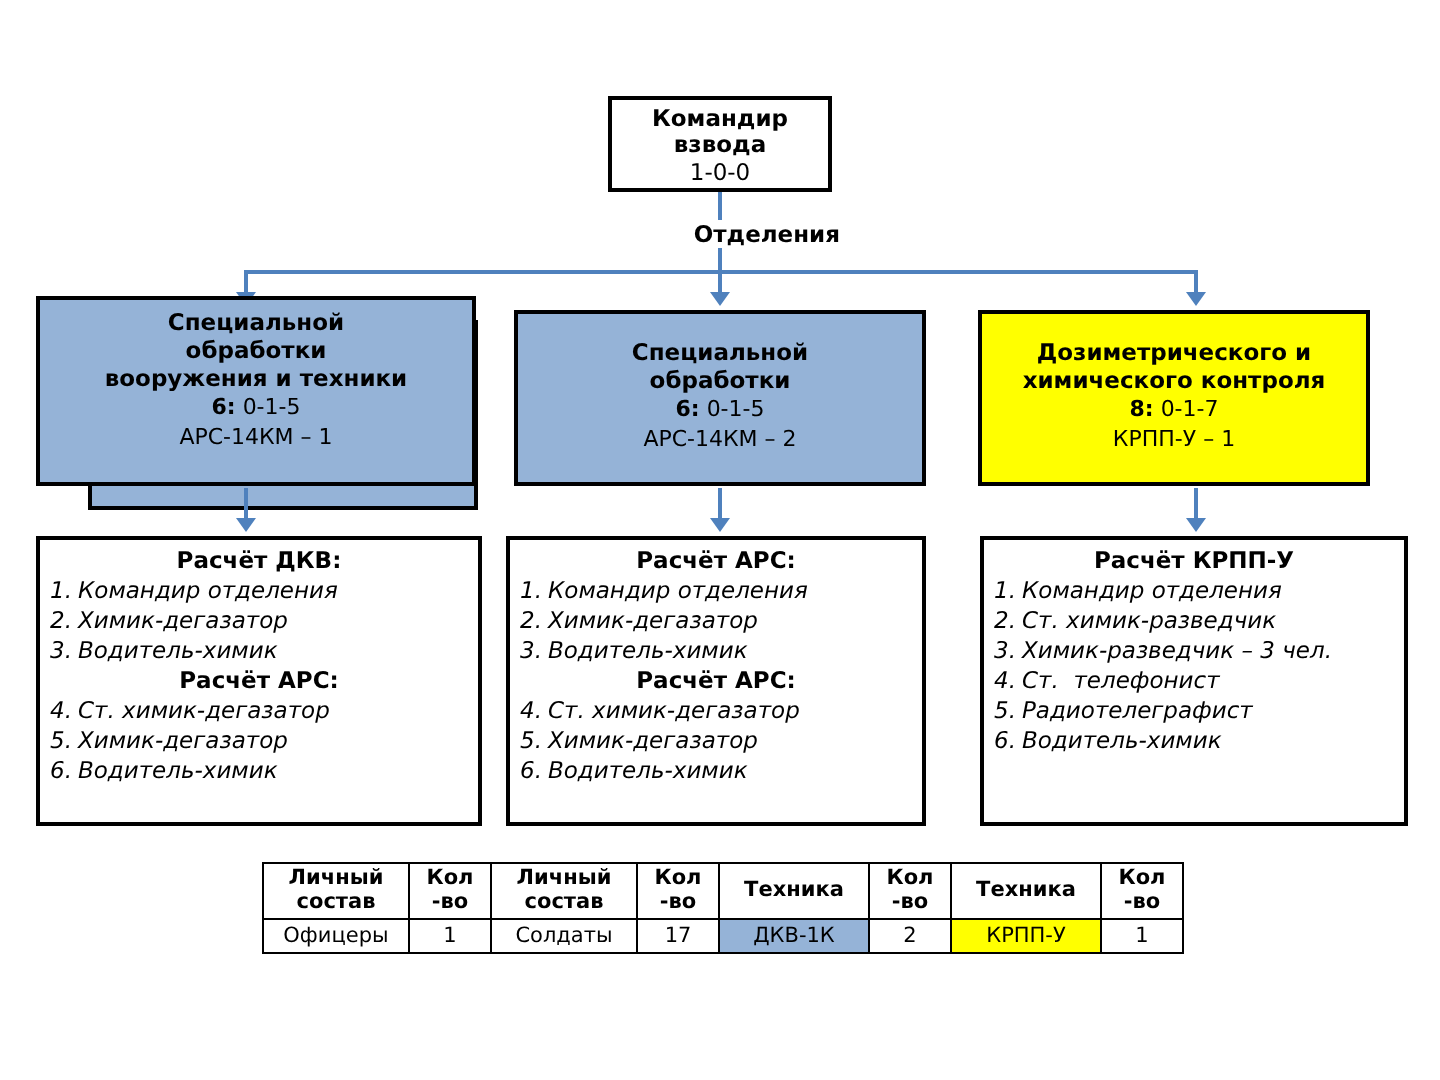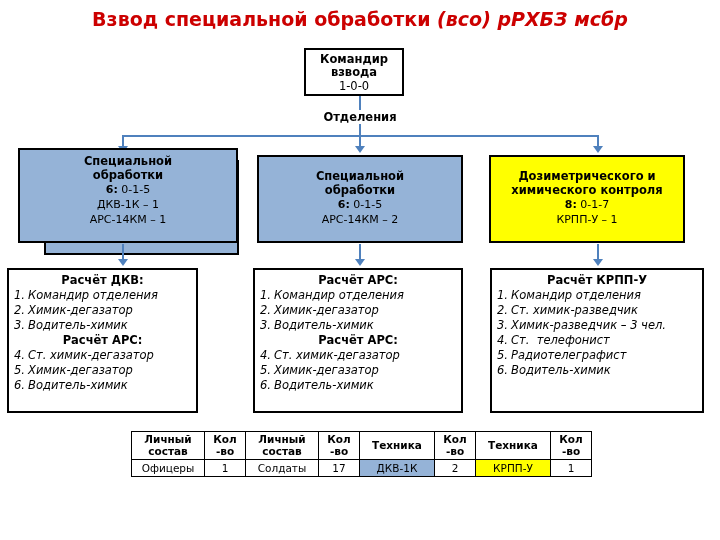--- a/index.html
+++ b/index.html
@@ -35,21 +35,21 @@
   }
   .title .ital {
     font-style: italic;
   }
 
   
   .cmd-box {
     position: absolute;
     left: 304px;
     top: 48px;
-    width: 100px;
+    width: 112px;
     height: 48px;
     border: 2px solid #000000;
     background: #ffffff;
     box-sizing: border-box;
     text-align: center;
     padding-top: 3px;
   }
   .cmd-line1, .cmd-line2 {
     font-size: 11.5px;
     font-weight: bold;
@@ -60,21 +60,21 @@
     font-size: 11.5px;
     color: #000000;
     line-height: 14px;
   }
 
   .otdel-label {
     position: absolute;
     left: 300px;
     top: 110px;
     width: 120px;
-    text-align: center;
+    text-align: right;
     font-size: 11.5px;
     font-weight: bold;
     color: #000000;
   }
 
   
   .conn {
     position: absolute;
     background: #4f81bd;
   }
@@ -172,21 +172,20 @@
   .cell-yellow { background: #ffff00 !important; }
   .w-name { width: 66px; }
   .w-qty { width: 34px; }
   .w-tech { width: 68px; }
 </style>
 </head>
 <body>
 
 <div id="root">
 
-  <div class="title"><span>Взвод специальной обработки </span><span class="ital">(всо) рРХБЗ мсбр</span></div>
 
   <div class="cmd-box">
     <div class="cmd-line1">Командир</div>
     <div class="cmd-line2">взвода</div>
     <div class="cmd-num">1-0-0</div>
   </div>
 
   <div class="otdel-label">Отделения</div>
 
   <div class="conn v-line" style="left:359px; top:96px; height:14px;"></div>
@@ -198,22 +197,22 @@
   <div class="arrow-down" style="left:118px; top:146px;"></div>
   <div class="conn v-line" style="left:359px; top:135px; height:13px;"></div>
   <div class="arrow-down" style="left:355px; top:146px;"></div>
   <div class="conn v-line" style="left:597px; top:135px; height:13px;"></div>
   <div class="arrow-down" style="left:593px; top:146px;"></div>
 
   <div class="dept-shadow" style="left:44px; top:160px; width:195px; height:95px;"></div>
   <div class="dept dept-blue" style="left:18px; top:148px; width:220px; height:95px;">
     <div class="dept-title">Специальной</div>
     <div class="dept-title" style="padding-top:0">обработки</div>
+    <div class="dept-title" style="padding-top:0">вооружения и техники</div>
     <div class="dept-sub"><b>6:</b> <span>0-1-5</span></div>
-    <div class="dept-sub">ДКВ-1К – 1</div>
     <div class="dept-sub">АРС-14КМ – 1</div>
   </div>
 
   <div class="dept dept-blue" style="left:257px; top:155px; width:206px; height:88px;">
     <div class="dept-title" style="padding-top:12px">Специальной</div>
     <div class="dept-title" style="padding-top:0">обработки</div>
     <div class="dept-sub"><b>6:</b> <span>0-1-5</span></div>
     <div class="dept-sub">АРС-14КМ – 2</div>
   </div>
 
@@ -224,21 +223,21 @@
     <div class="dept-sub">КРПП-У – 1</div>
   </div>
 
   <div class="conn v-line" style="left:122px; top:244px; height:18px;"></div>
   <div class="arrow-down" style="left:118px; top:259px;"></div>
   <div class="conn v-line" style="left:359px; top:244px; height:18px;"></div>
   <div class="arrow-down" style="left:355px; top:259px;"></div>
   <div class="conn v-line" style="left:597px; top:244px; height:18px;"></div>
   <div class="arrow-down" style="left:593px; top:259px;"></div>
 
-  <div class="crew" style="left:7px; top:268px; width:191px; height:145px;">
+  <div class="crew" style="left:18px; top:268px; width:223px; height:145px;">
     <div class="crew-head">Расчёт ДКВ:</div>
     <div class="crew-item"><span class="num">1.</span><span>Командир отделения</span></div>
     <div class="crew-item"><span class="num">2.</span><span>Химик-дегазатор</span></div>
     <div class="crew-item"><span class="num">3.</span><span>Водитель-химик</span></div>
     <div class="crew-head">Расчёт АРС:</div>
     <div class="crew-item"><span class="num">4.</span><span>Ст. химик-дегазатор</span></div>
     <div class="crew-item"><span class="num">5.</span><span>Химик-дегазатор</span></div>
     <div class="crew-item"><span class="num">6.</span><span>Водитель-химик</span></div>
   </div>
 

